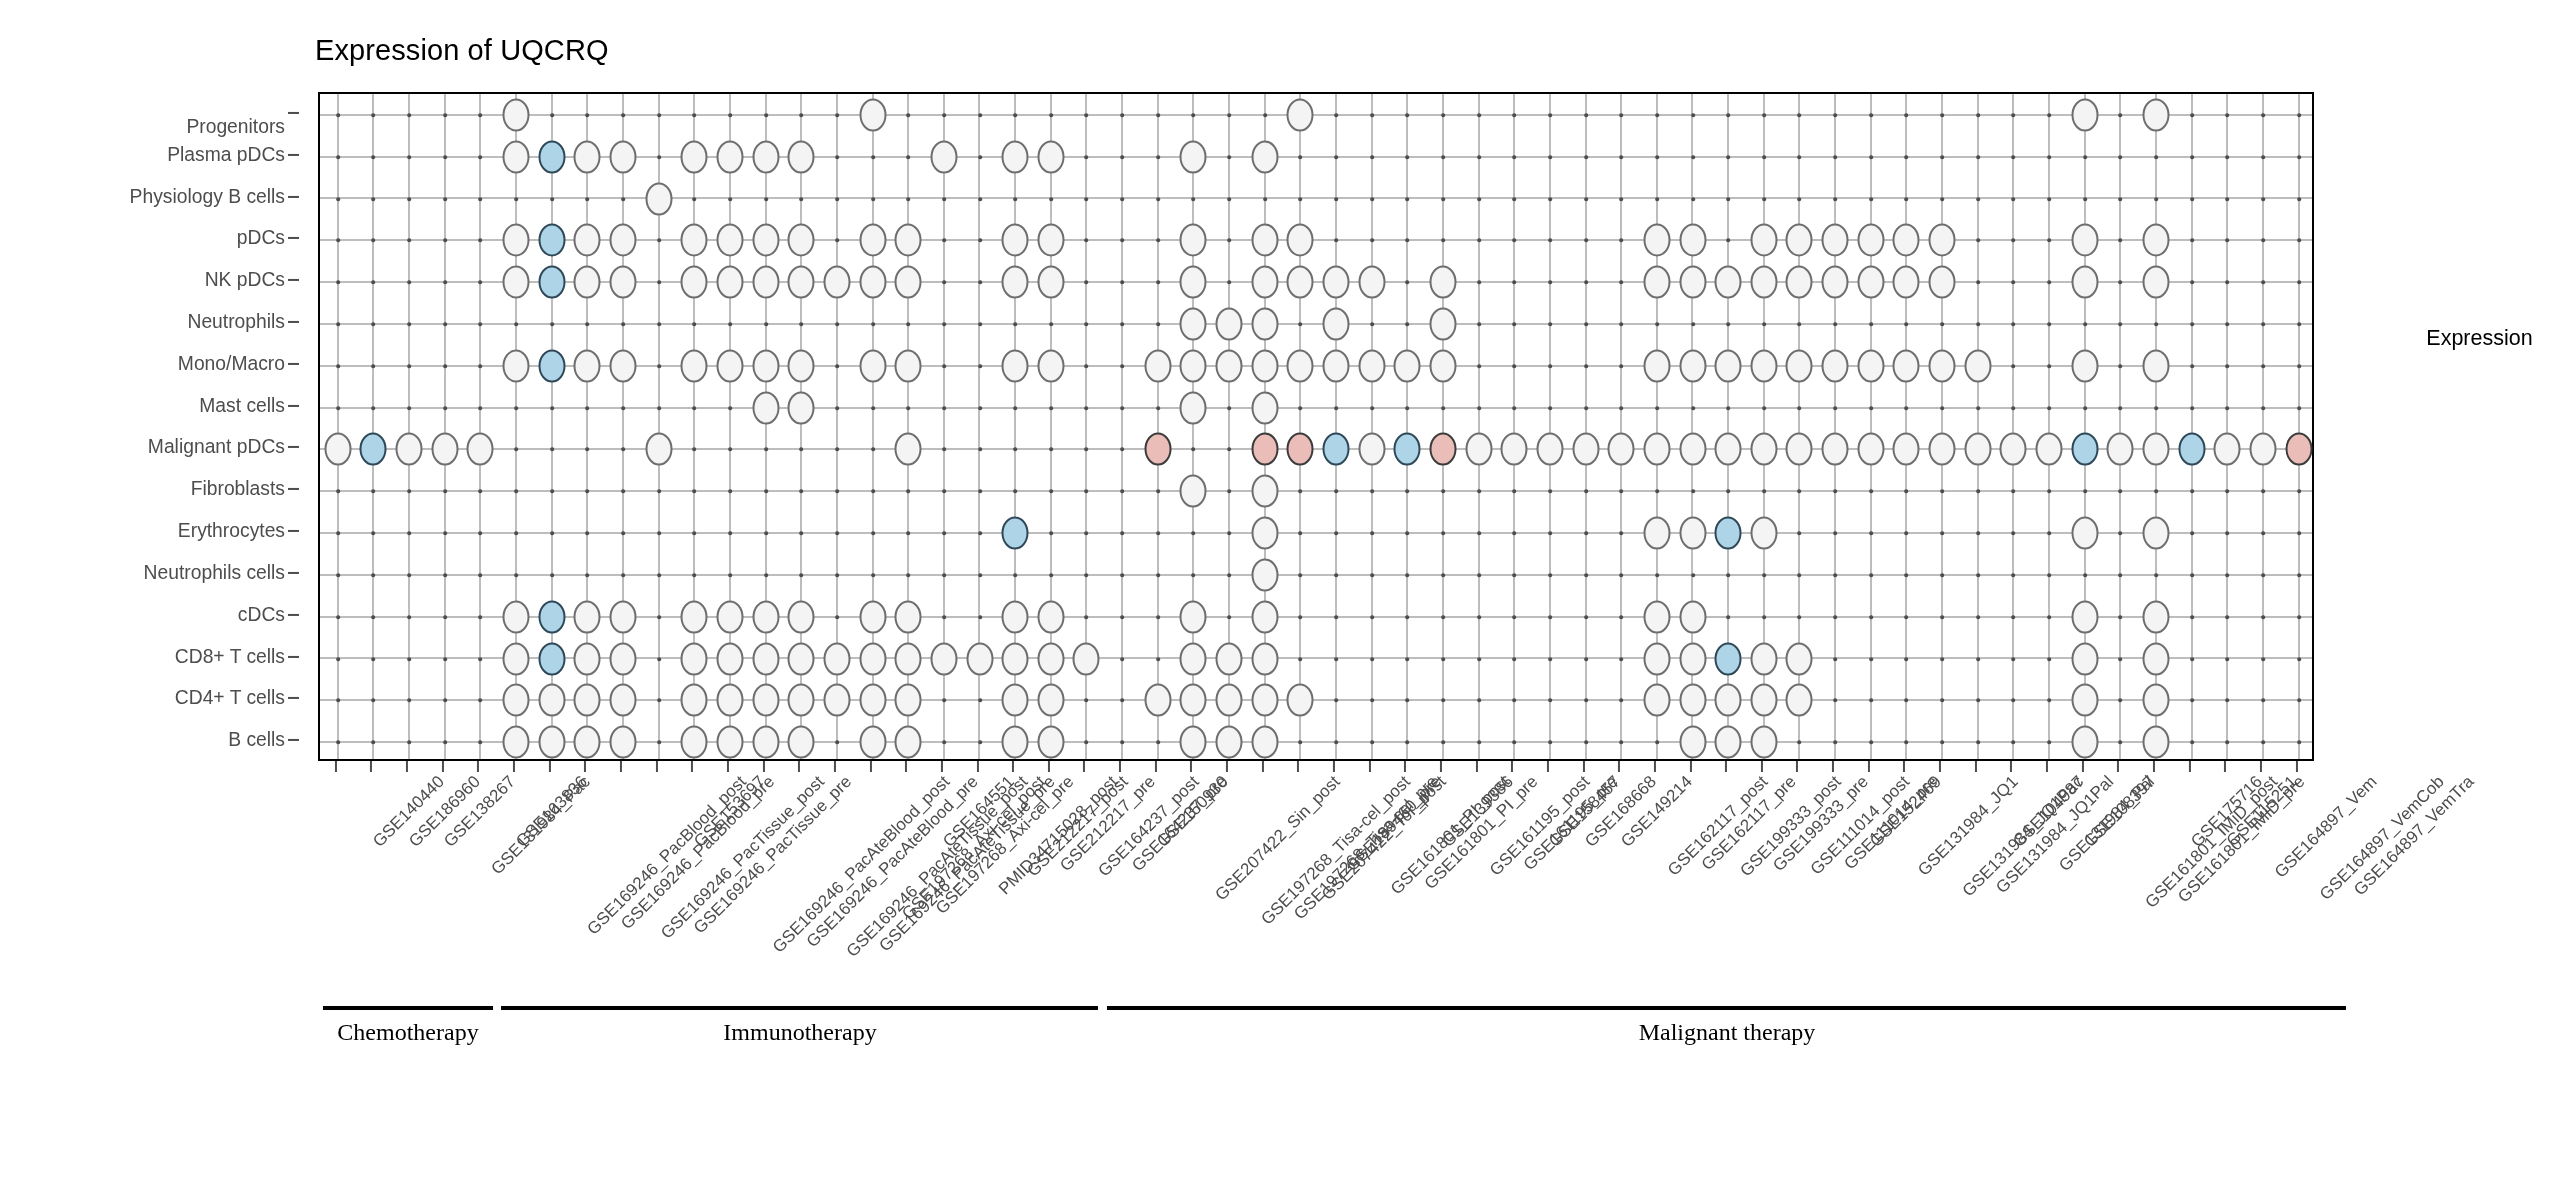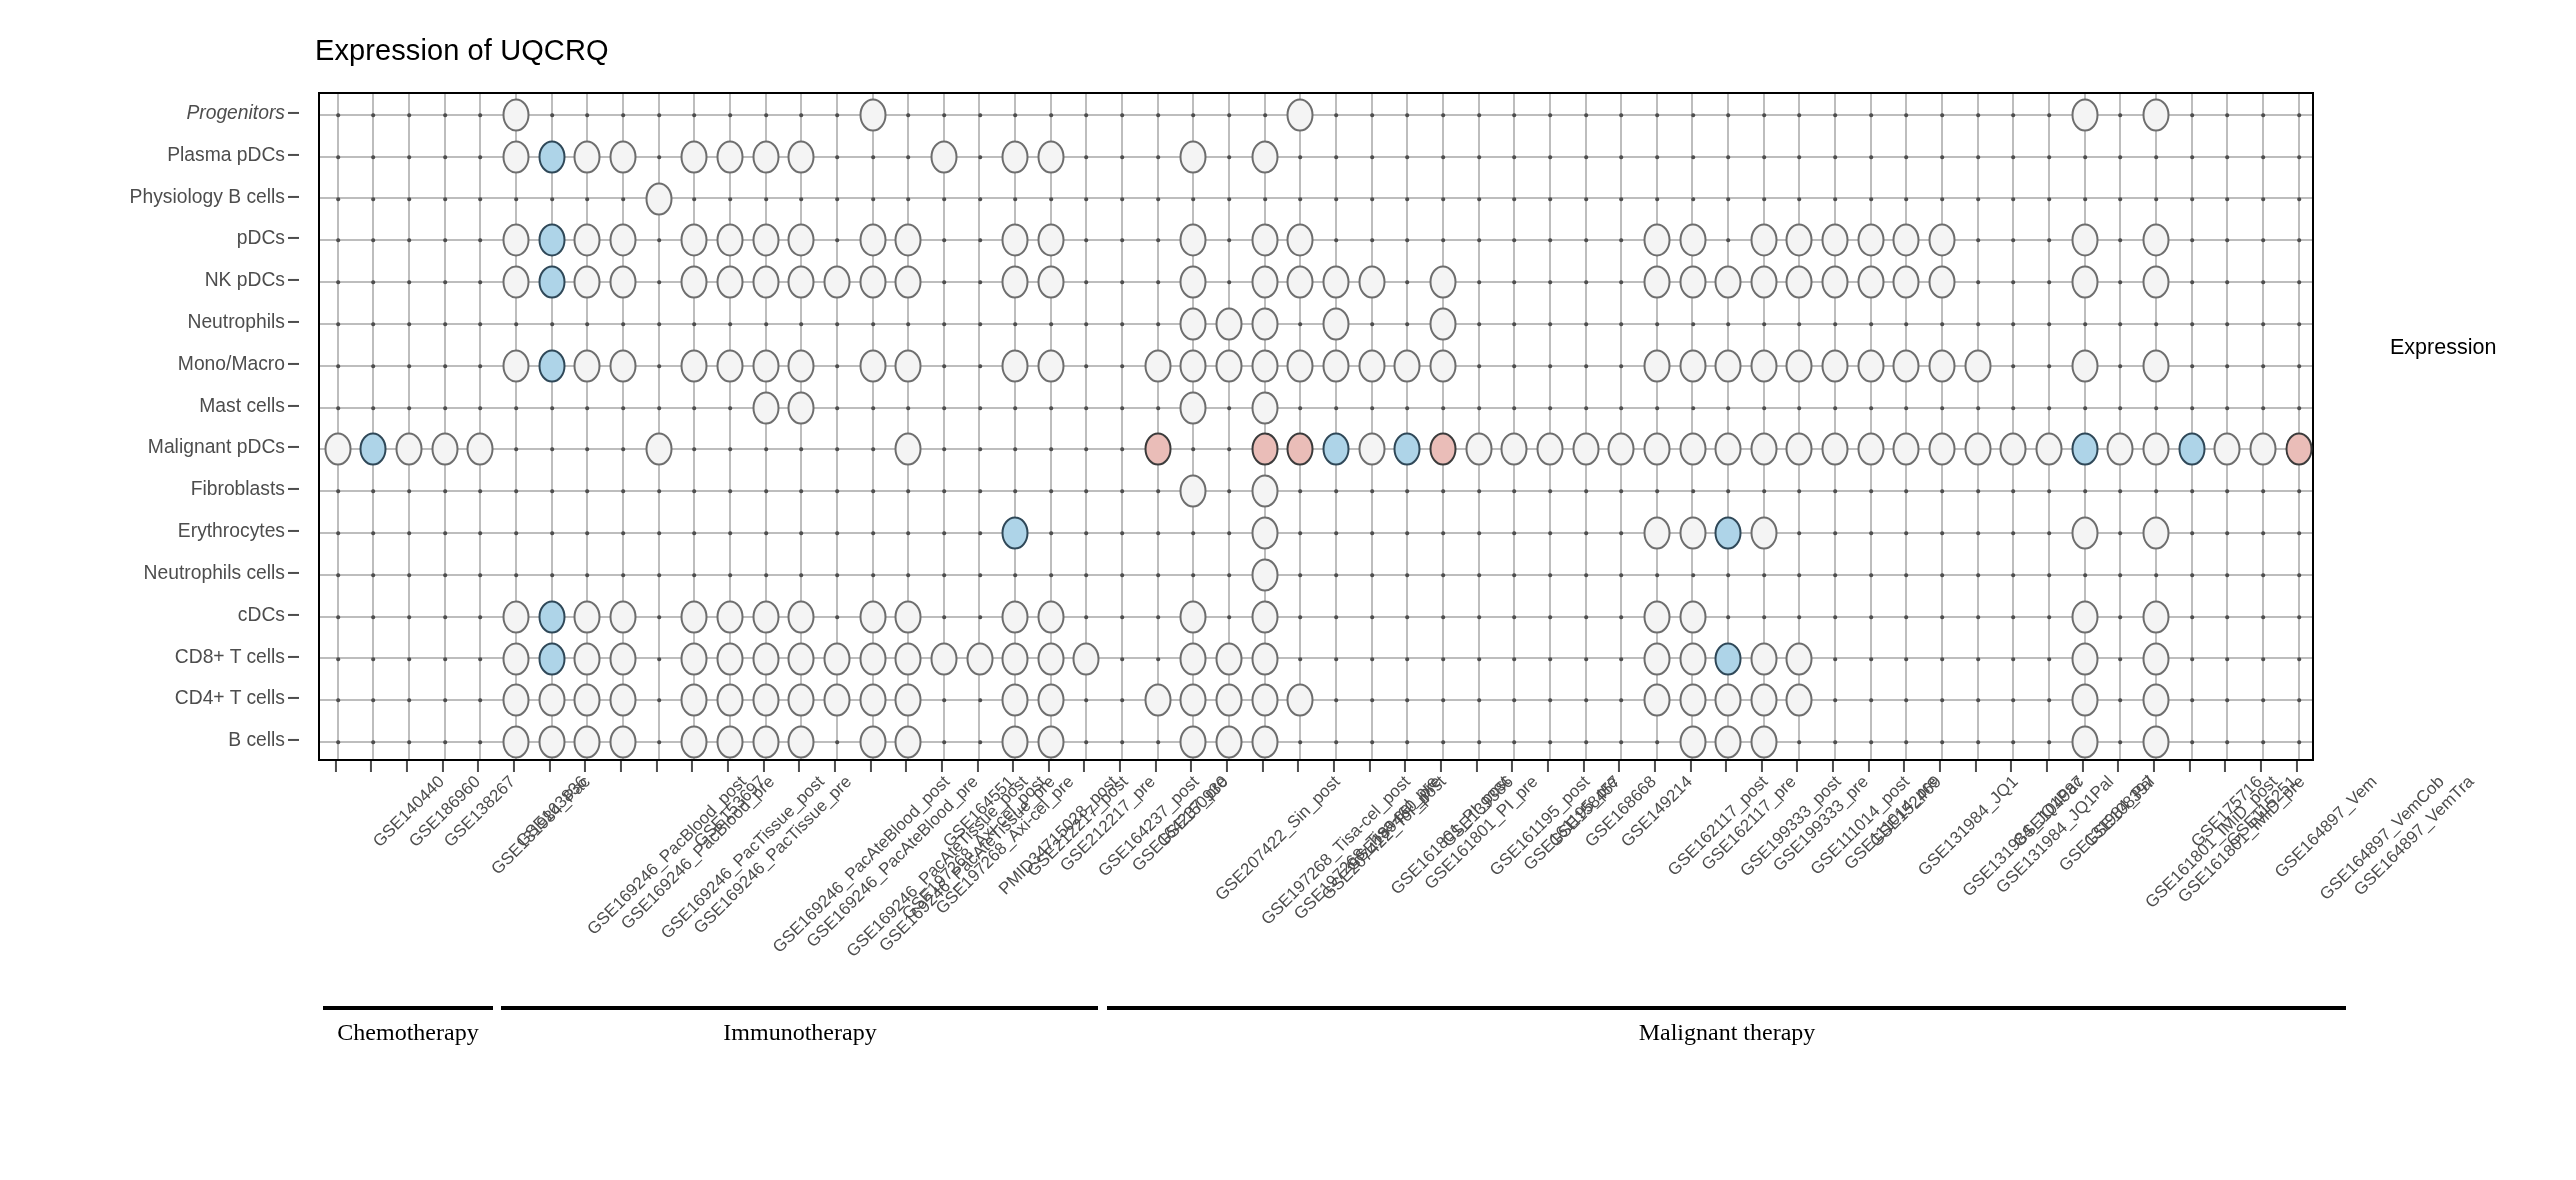--- a/index.html
+++ b/index.html
@@ -57,40 +57,40 @@
   }
 
   
   .grpbar{position:absolute;height:4.3px;background:#000;}
   .grplab{
     position:absolute;transform:translateX(-50%);
     font-family:"Liberation Serif", serif;font-size:24px;color:#000;white-space:nowrap;
   }
 
   
-  #legend{position:absolute;left:2390px;top:335px;width:179px;}
+  #legend{position:absolute;left:2390px;top:326px;width:179px;text-align:center;}
   #legend .ltitle{font-size:21.5px;color:#000;margin-bottom:18.6px;white-space:nowrap;}
   .lrow{display:flex;align-items:center;height:40px;}
   .lkey{width:34px;height:34px;background:#f0f0f0;display:flex;align-items:center;
         justify-content:center;margin-right:15.7px;flex:0 0 auto;}
   .lsym{width:18px;height:21.5px;border-radius:50%;box-sizing:border-box;}
   .lsym.up{background:#d2867f;border:1.4px solid #4a4a4a;}
   .lsym.down{background:#7db5d4;border:1.4px solid #2f4858;}
   .lsym.none{background:#f4f4f4;border:1.4px solid #8a8a8a;}
   .llab{font-size:20px;color:#000;}
 </style>
 </head>
 <body>
 
 <div id="root">
 
   <div id="title">Expression of UQCRQ</div>
 
   <div id="ylabels">
-      <div class="ylab" style="top: 21px; font-style: italic;">Progenitors</div>
+      <div class="ylab" style="top: 35px;">Progenitors</div>
       <div class="ytick" style="top: 21px;"></div>
       <div class="ylab" style="top: 63px;">Plasma pDCs</div>
       <div class="ytick" style="top: 63px;"></div>
       <div class="ylab" style="top: 105px;">Physiology B cells</div>
       <div class="ytick" style="top: 105px;"></div>
       <div class="ylab" style="top: 146px;">pDCs</div>
       <div class="ytick" style="top: 146px;"></div>
       <div class="ylab" style="top: 188px;">NK pDCs</div>
       <div class="ytick" style="top: 188px;"></div>
       <div class="ylab" style="top: 230px;">Neutrophils</div>

